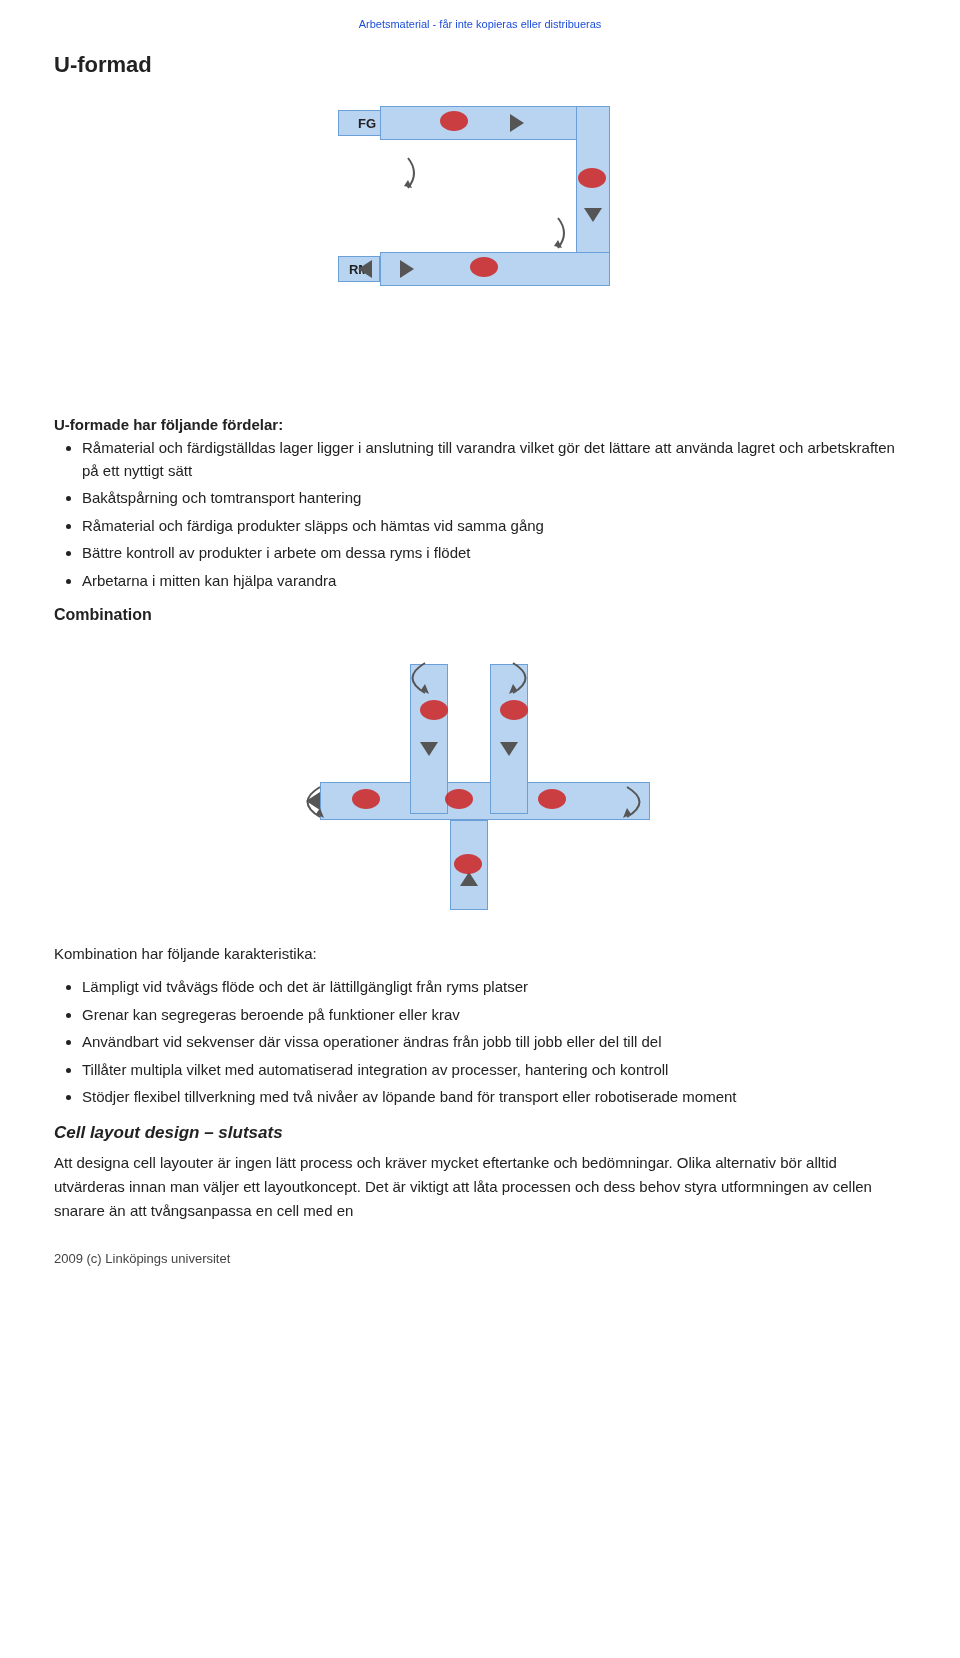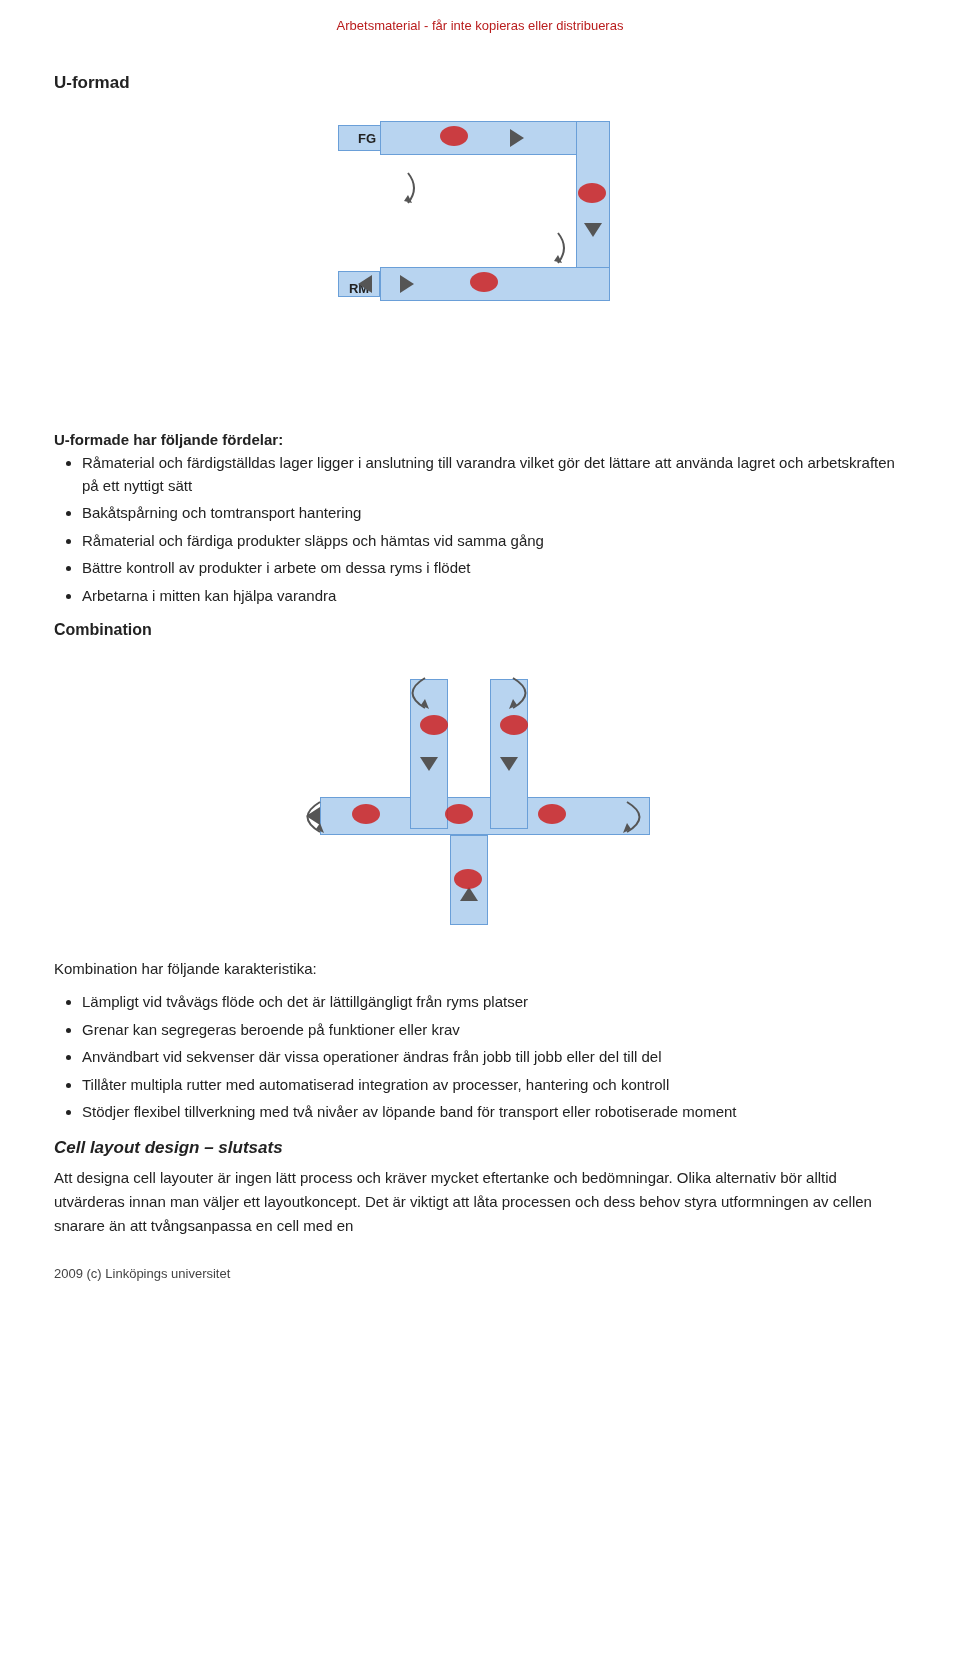--- a/index.html
+++ b/index.html
@@ -7,26 +7,26 @@
       background: #fff;
       font-family: Arial, Calibri, sans-serif;
       font-size: 15px;
       color: #222;
       width: 960px;
       min-height: 1658px;
       padding: 18px 54px 30px 54px;
     }
     .page-header {
       text-align: center;
-      font-size: 13px;
-      color: #b91c1c;
-      margin-bottom: 40px;
+      font-size: 11px;
+      color: #1d4ed8;
+      margin-bottom: 22px;
     }
     .section-title {
-      font-size: 17px;
+      font-size: 22px;
       font-weight: bold;
       margin-bottom: 10px;
     }
     .diagram-area {
       display: flex;
       justify-content: center;
       margin: 10px 0 18px 0;
     }
     
     .u-diagram {
@@ -64,21 +64,21 @@
       border: 1.5px solid #6a9fd8;
       display: flex; align-items: center; justify-content: center;
       font-size: 13px; font-weight: bold;
     }
     .rm-box {
       position: absolute;
       top: 168px; left: 28px;
       width: 42px; height: 26px;
       background: #b8d4f0;
       border: 1.5px solid #6a9fd8;
-      display: flex; align-items: flex-end; justify-content: center;
+      display: flex; align-items: center; justify-content: center;
       font-size: 13px; font-weight: bold;
     }
     
     .arrow-right {
       position: absolute;
       width: 0; height: 0;
       border-top: 9px solid transparent;
       border-bottom: 9px solid transparent;
       border-left: 14px solid #555;
     }
@@ -295,21 +295,21 @@
   </div>
 </div>
 
 <p class="body-text">
   <span>Kombination har följande karakteristika:</span>
 </p>
 <ul class="content-list">
   <li>Lämpligt vid tvåvägs flöde och det är lättillgängligt från ryms platser</li>
   <li>Grenar kan segregeras beroende på funktioner eller krav</li>
   <li>Användbart vid sekvenser där vissa operationer ändras från jobb till jobb eller del till del</li>
-  <li>Tillåter multipla rutter med automatiserad integration av processer, hantering och kontroll</li>
+  <li>Tillåter multipla vilket med automatiserad integration av processer, hantering och kontroll</li>
   <li>Stödjer flexibel tillverkning med två nivåer av löpande band för transport eller robotiserade moment</li>
 </ul>
 
 <div class="cell-layout-title">
   <span>Cell layout design – slutsats</span>
 </div>
 <p class="body-text">
   <span>Att designa cell layouter är ingen lätt process och kräver mycket eftertanke och bedömningar. Olika alternativ bör alltid utvärderas innan man väljer ett layoutkoncept. Det är viktigt att låta processen och dess behov styra utformningen av cellen snarare än att tvångsanpassa en cell med en</span>
 </p>
 

